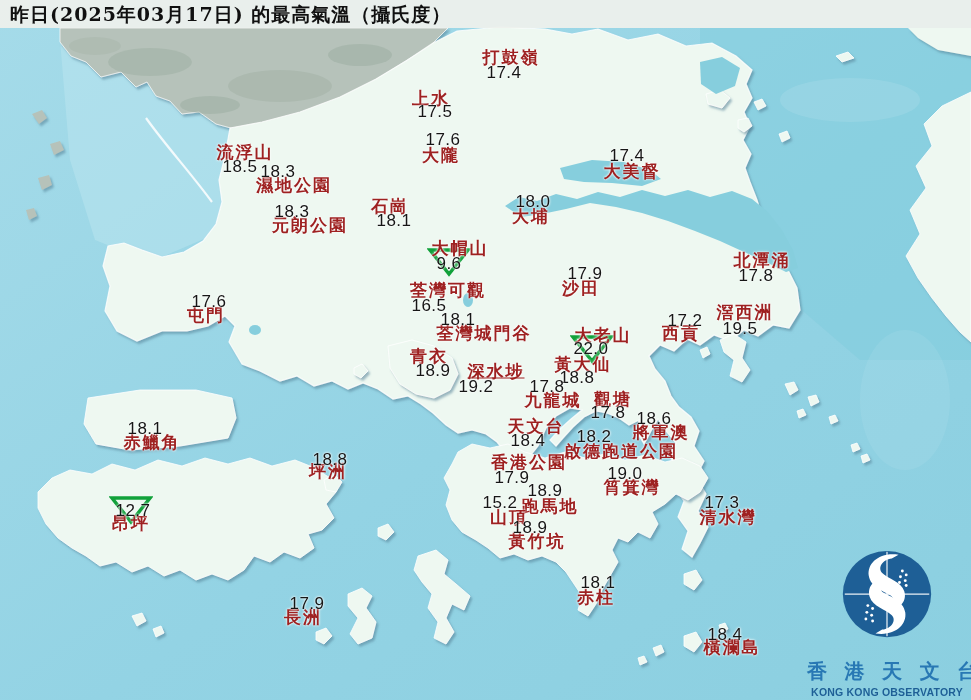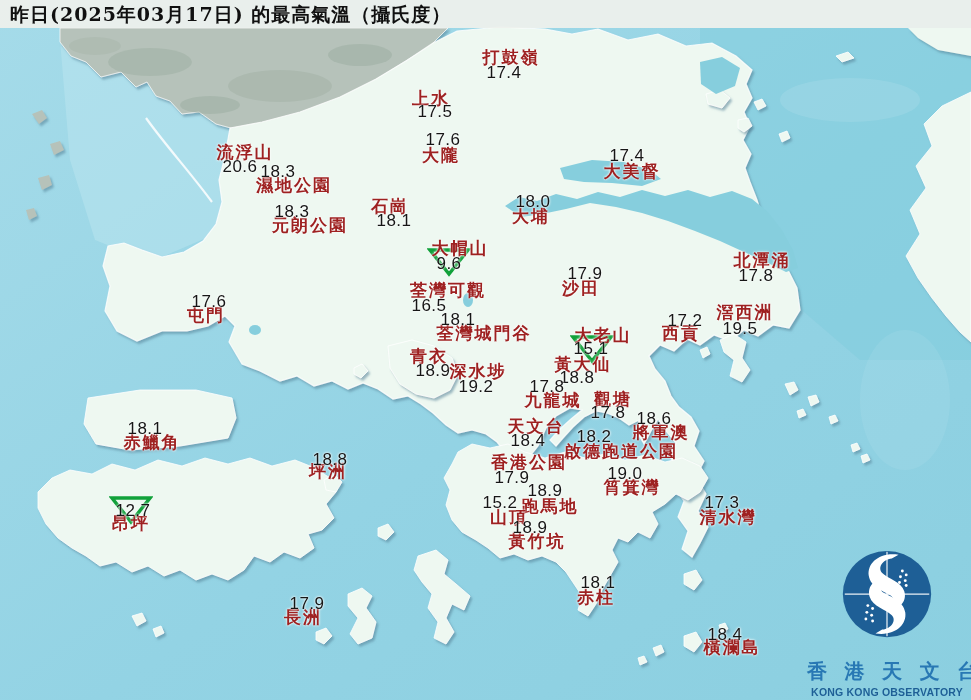--- a/index.html
+++ b/index.html
@@ -201,21 +201,21 @@
   <div class="layer">
       <div class="st-name" style="left: 511px; top: 57px;">打鼓嶺</div>
       <div class="st-val" style="left: 504px; top: 73px;">17.4</div>
       <div class="st-name" style="left: 431px; top: 98px;">上水</div>
       <div class="st-val" style="left: 435px; top: 112px;">17.5</div>
       <div class="st-name" style="left: 441px; top: 155px;">大隴</div>
       <div class="st-val" style="left: 443px; top: 140px;">17.6</div>
       <div class="st-name" style="left: 632px; top: 171px;">大美督</div>
       <div class="st-val" style="left: 627px; top: 156px;">17.4</div>
       <div class="st-name" style="left: 245px; top: 152px;">流浮山</div>
-      <div class="st-val" style="left: 240px; top: 167px;">20.6</div>
+      <div class="st-val" style="left: 240px; top: 167px;">18.5</div>
       <div class="st-name" style="left: 294px; top: 185px;">濕地公園</div>
       <div class="st-val" style="left: 278px; top: 172px;">18.3</div>
       <div class="st-name" style="left: 310px; top: 225px;">元朗公園</div>
       <div class="st-val" style="left: 292px; top: 212px;">18.3</div>
       <div class="st-name" style="left: 390px; top: 206px;">石崗</div>
       <div class="st-val" style="left: 394px; top: 221px;">18.1</div>
       <div class="st-name" style="left: 531px; top: 216px;">大埔</div>
       <div class="st-val" style="left: 533px; top: 202px;">18.0</div>
       <div class="st-name" style="left: 460px; top: 248px;">大帽山</div>
       <div class="st-val" style="left: 449px; top: 264px;">9.6</div>
@@ -227,26 +227,26 @@
       <div class="st-val" style="left: 585px; top: 274px;">17.9</div>
       <div class="st-name" style="left: 206px; top: 315px;">屯門</div>
       <div class="st-val" style="left: 209px; top: 302px;">17.6</div>
       <div class="st-name" style="left: 762px; top: 260px; text-align: right;">北潭涌</div>
       <div class="st-val" style="left: 756px; top: 276px;">17.8</div>
       <div class="st-name" style="left: 745px; top: 312px;">滘西洲</div>
       <div class="st-val" style="left: 740px; top: 329px;">19.5</div>
       <div class="st-name" style="left: 681px; top: 333px;">西貢</div>
       <div class="st-val" style="left: 685px; top: 321px;">17.2</div>
       <div class="st-name" style="left: 603px; top: 335px;">大老山</div>
-      <div class="st-val" style="left: 591px; top: 349px;">15.1</div>
+      <div class="st-val" style="left: 591px; top: 349px;">22.0</div>
       <div class="st-name" style="left: 583px; top: 364px;">黃大仙</div>
       <div class="st-val" style="left: 577px; top: 378px;">18.8</div>
       <div class="st-name" style="left: 429px; top: 356px;">青衣</div>
       <div class="st-val" style="left: 433px; top: 371px;">18.9</div>
-      <div class="st-name" style="left: 478px; top: 371px;">深水埗</div>
+      <div class="st-name" style="left: 496px; top: 371px; text-decoration: underline;">深水埗</div>
       <div class="st-val" style="left: 476px; top: 387px;">19.2</div>
       <div class="st-name" style="left: 553px; top: 400px;">九龍城</div>
       <div class="st-val" style="left: 547px; top: 387px;">17.8</div>
       <div class="st-name" style="left: 613px; top: 399px;">觀塘</div>
       <div class="st-val" style="left: 608px; top: 413px;">17.8</div>
       <div class="st-name" style="left: 661px; top: 432px;">將軍澳</div>
       <div class="st-val" style="left: 654px; top: 419px;">18.6</div>
       <div class="st-name" style="left: 536px; top: 426px;">天文台</div>
       <div class="st-val" style="left: 528px; top: 441px;">18.4</div>
       <div class="st-name" style="left: 621px; top: 451px;">啟德跑道公園</div>

